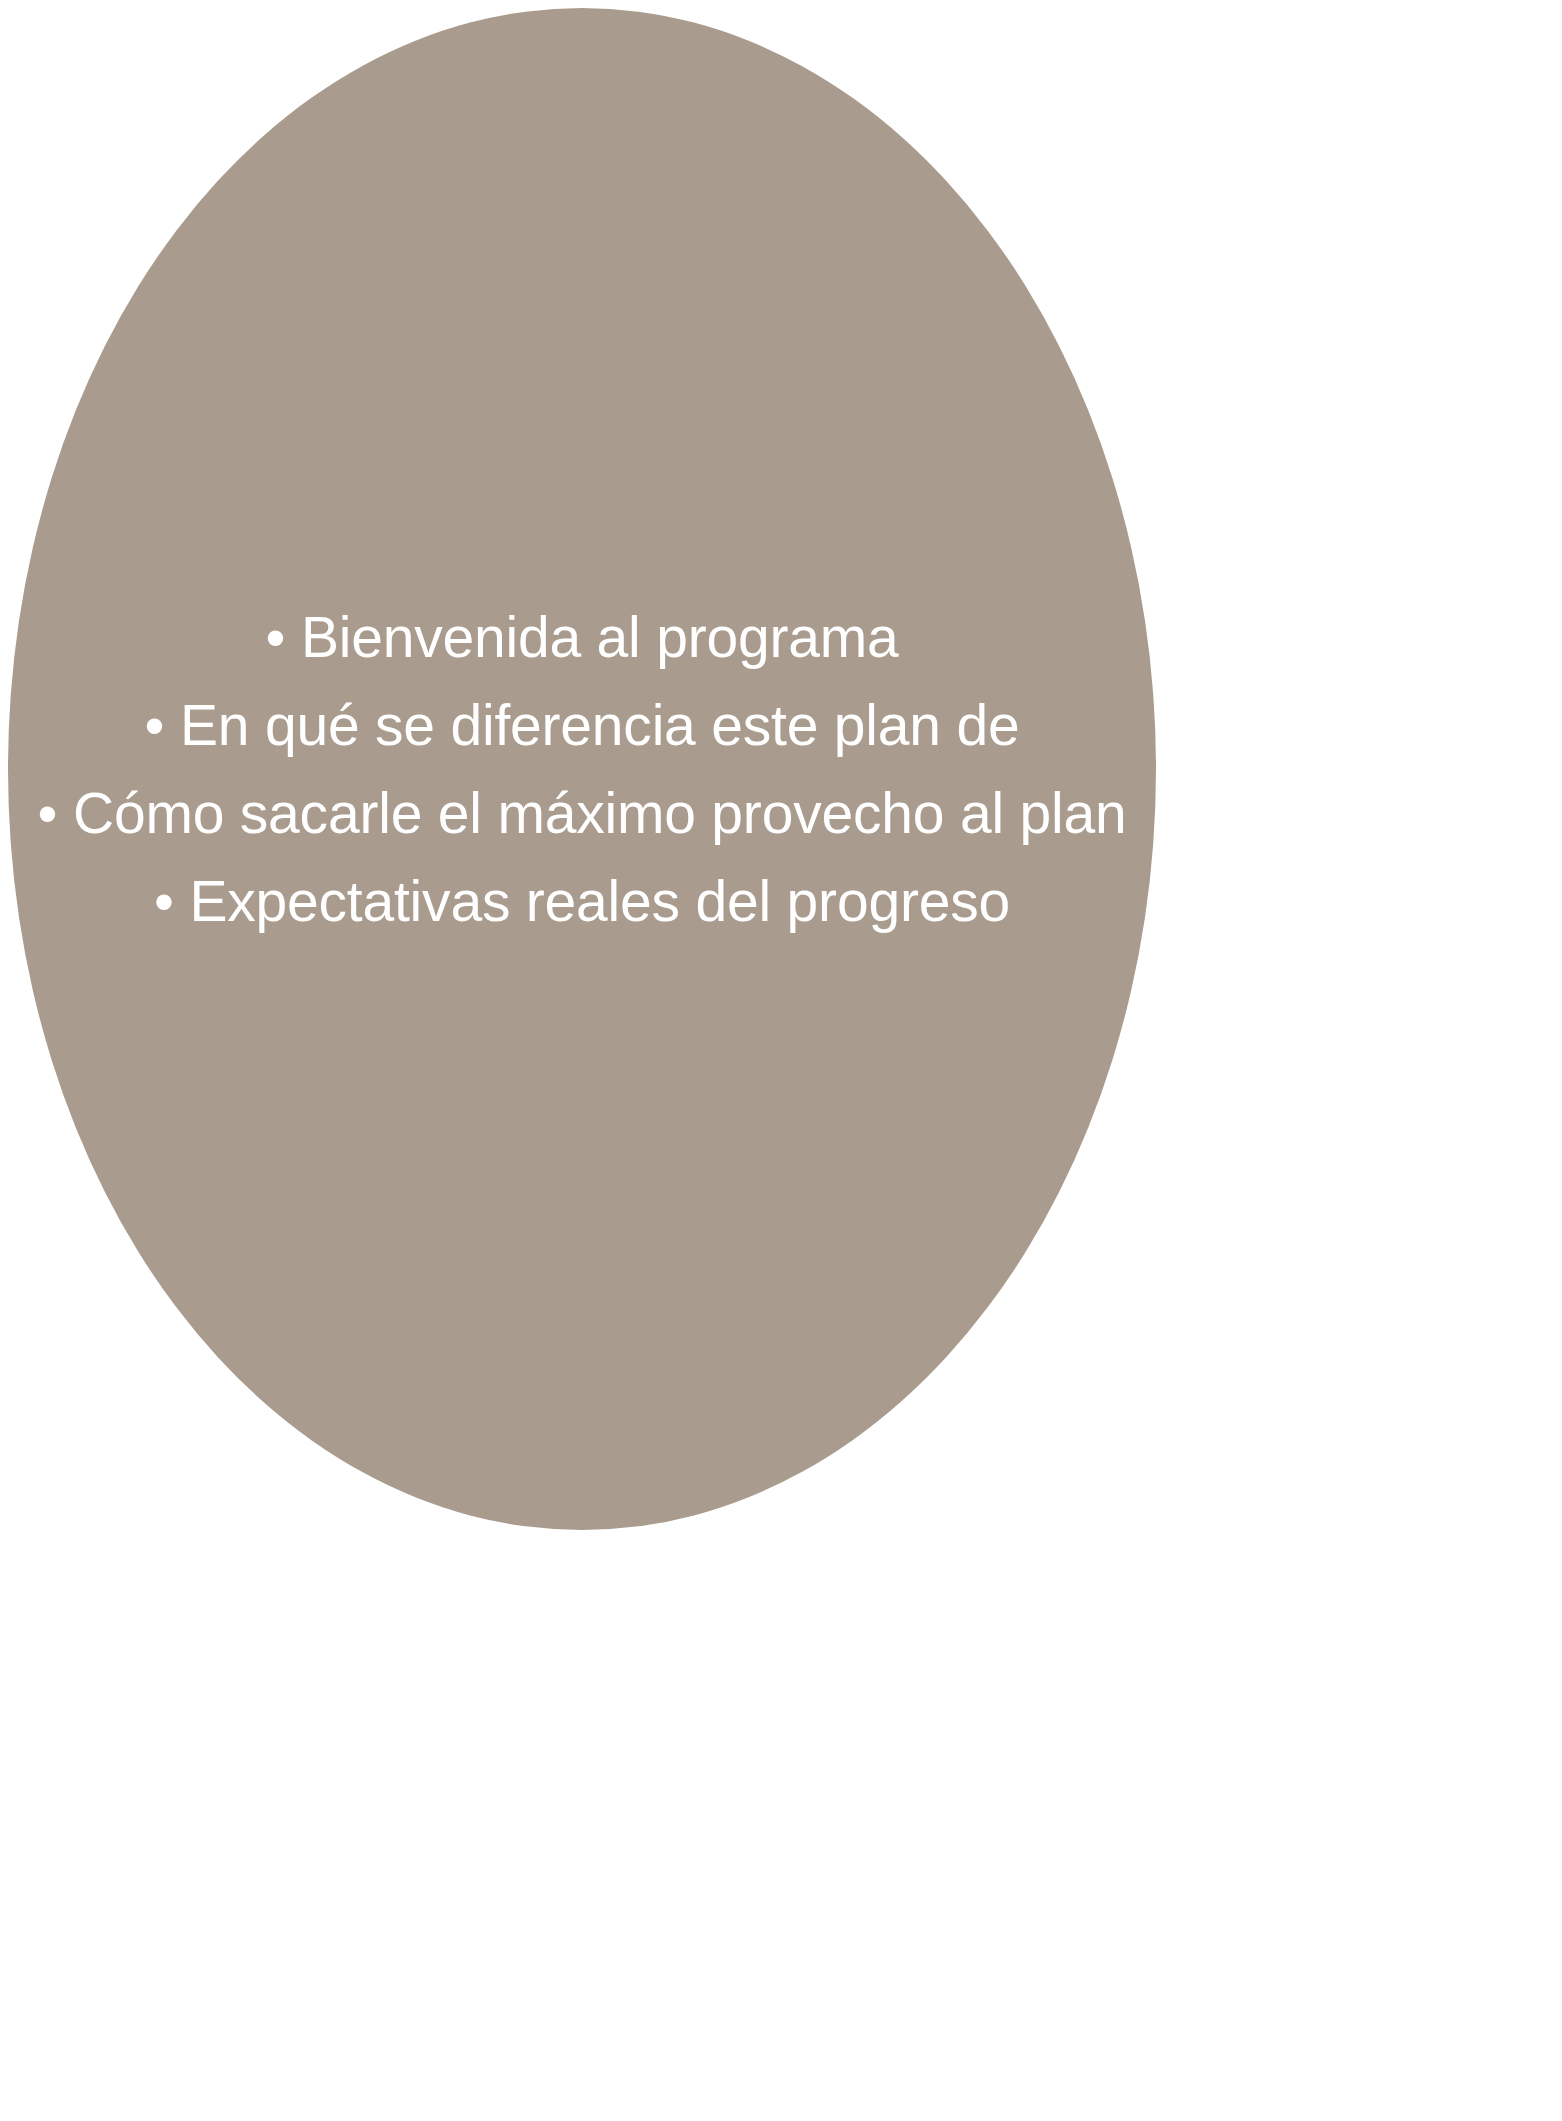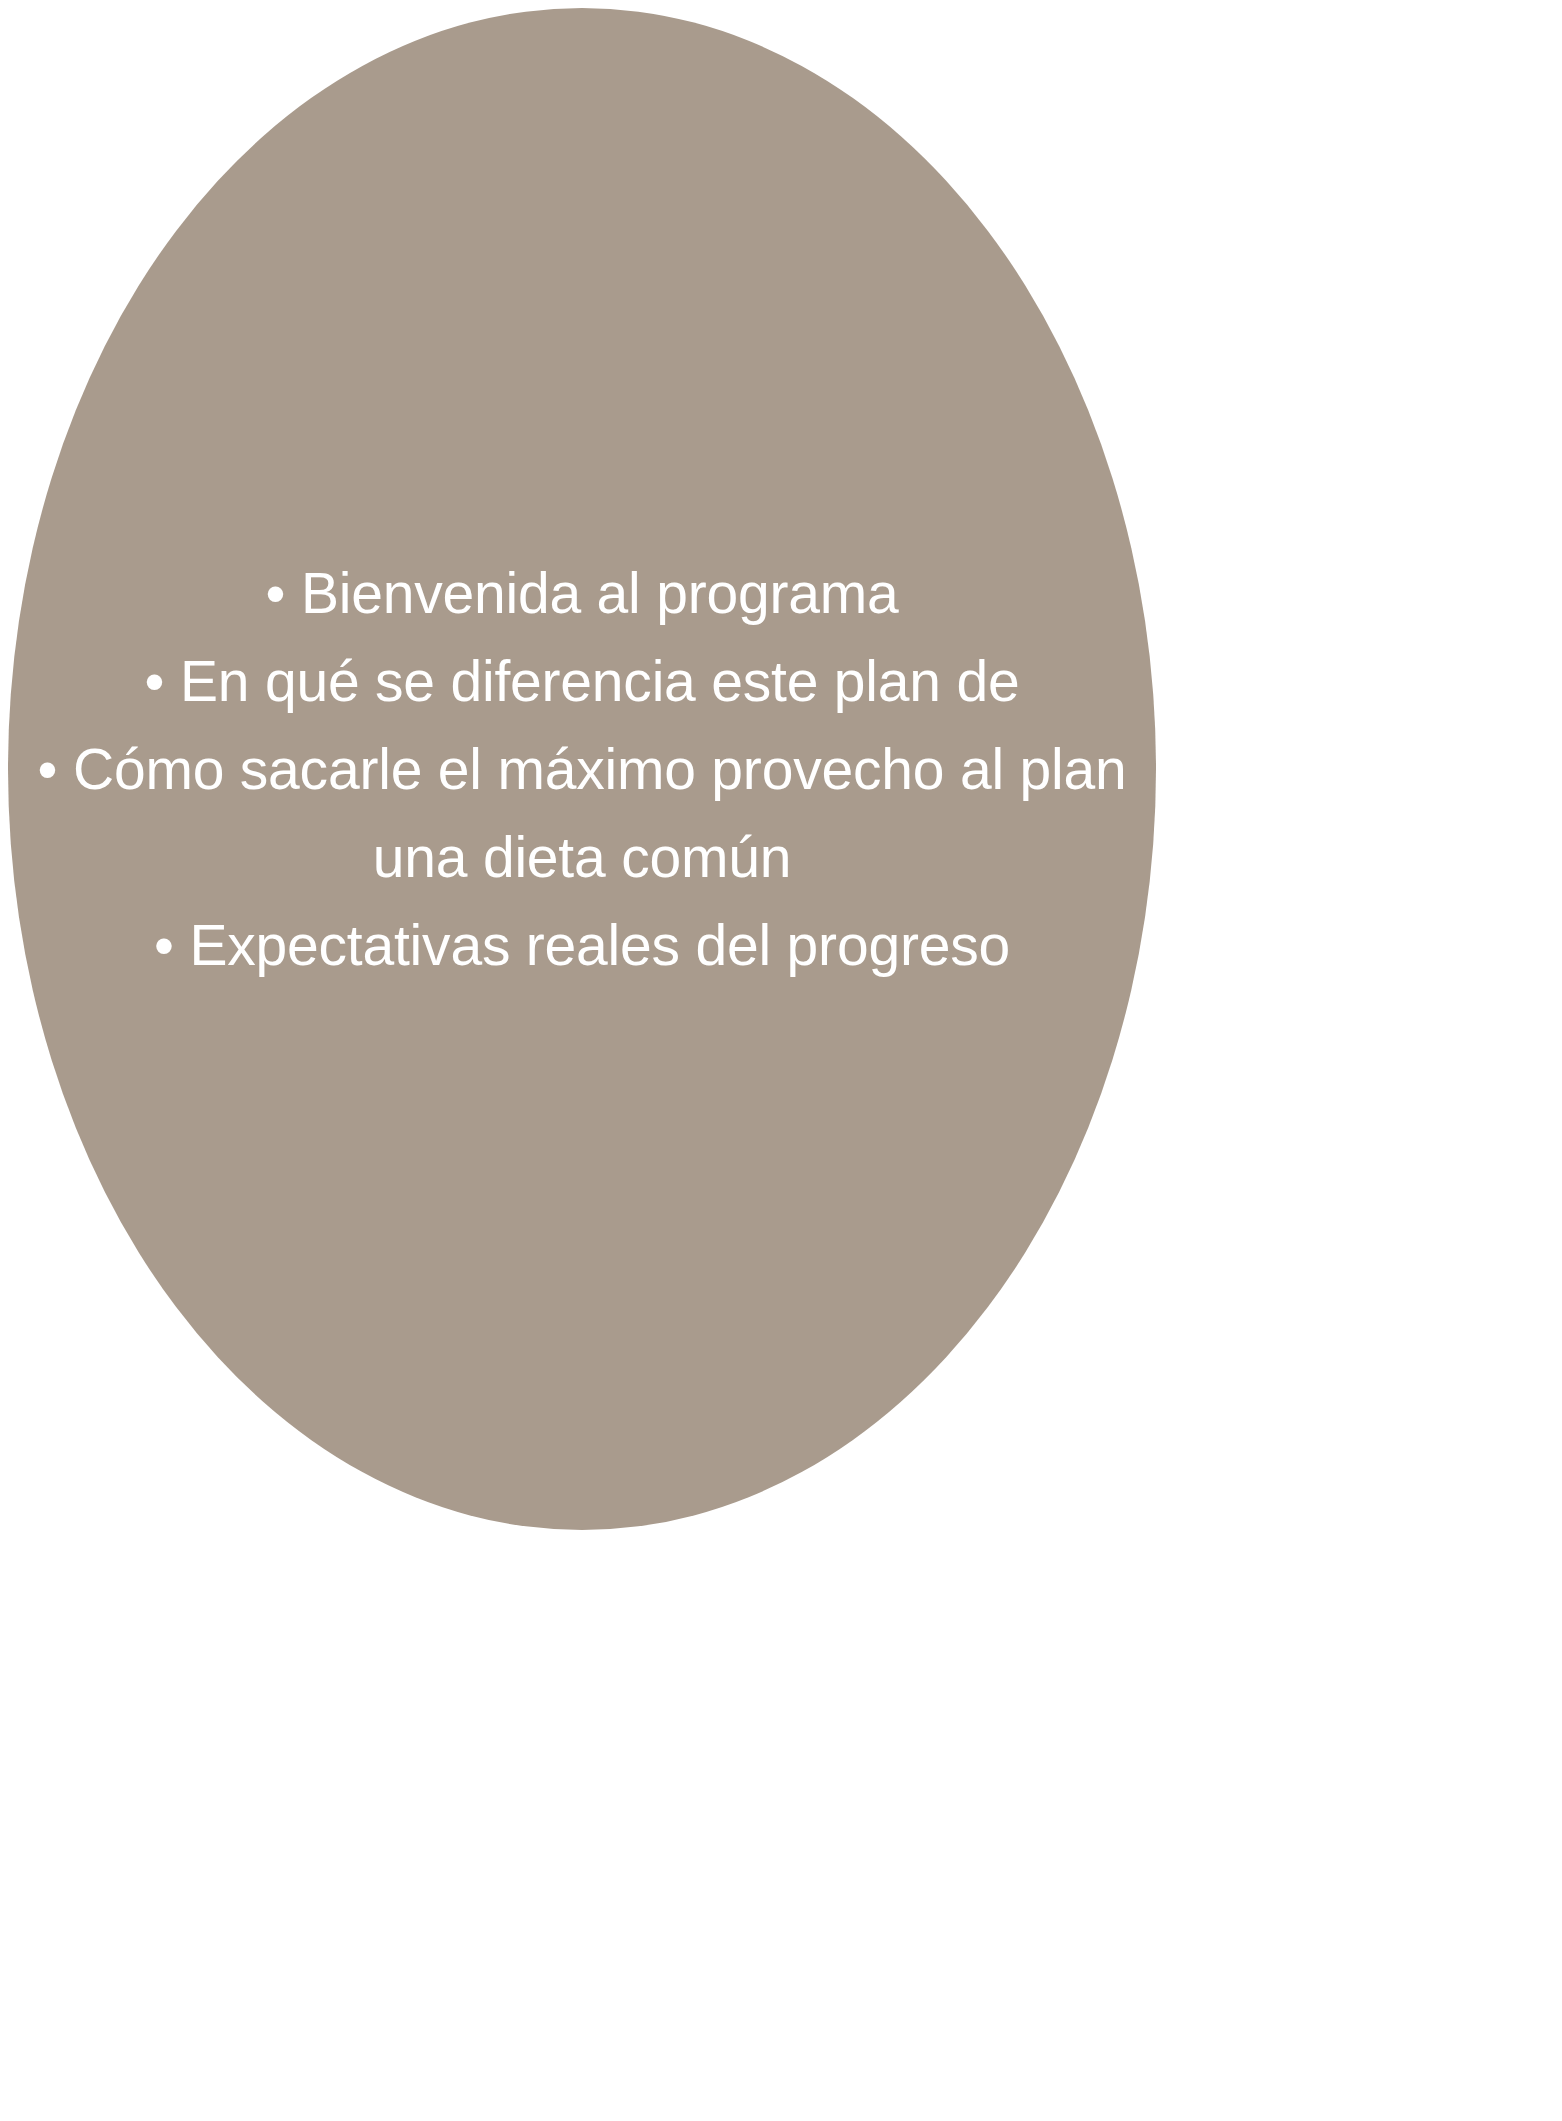--- a/index.html
+++ b/index.html
@@ -61,21 +61,20 @@
   <div id="topic-card">
 
     <div id="topic-list">
 
       <div class="topic-line">• Bienvenida al programa</div>
 
       <div class="topic-line">• En qué se diferencia este plan de</div>
 
       <div class="topic-line">• Cómo sacarle el máximo provecho al plan</div>
 
-      <div class="topic-line">una dieta común</div>
 
       <div class="topic-line">• Expectativas reales del progreso</div>
 
     </div>
 
   </div>
 
 </div>
 
 </body></html>

